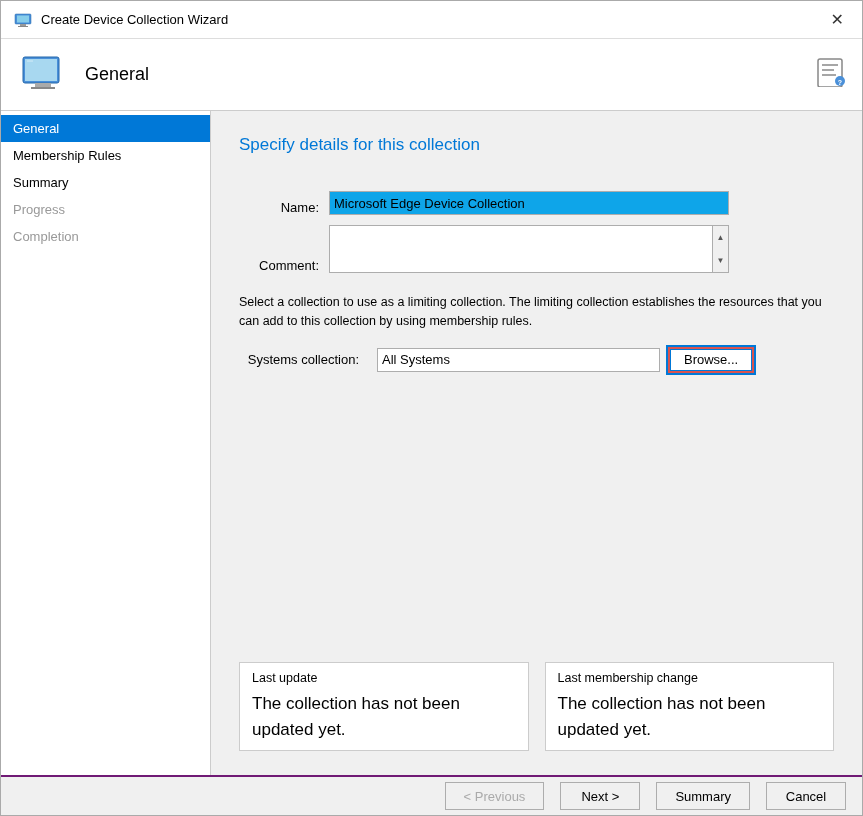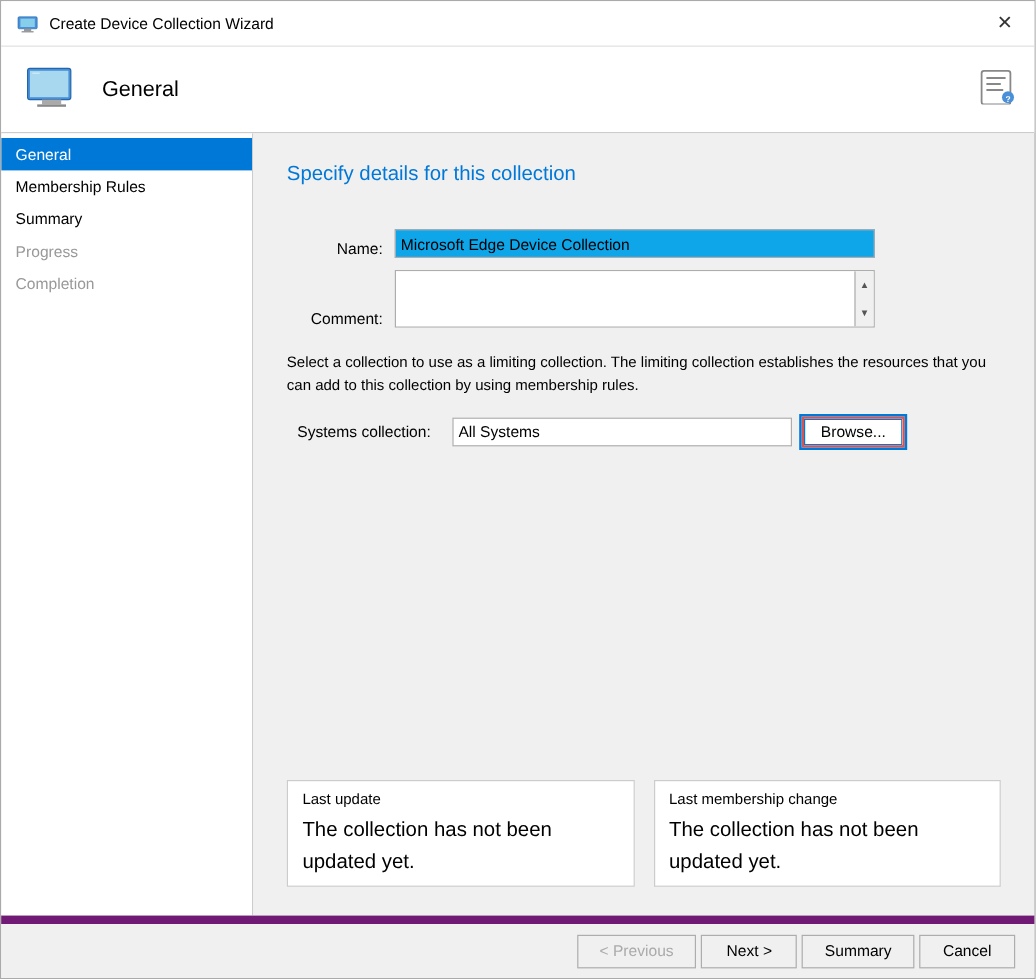--- a/index.html
+++ b/index.html
@@ -246,28 +246,28 @@
       color: #000;
       margin-bottom: 6px;
     }
     .info-box-content {
       font-size: 17px;
       color: #000;
       line-height: 1.5;
     }
 
     .footer {
-      height: 52px;
-      background: #f0f0f0;
-      border-top: 7px solid #701a75;
+      height: 40px;
+      background: #f0f0f0;
+      border-top: 2px solid #701a75;
       display: flex;
       align-items: center;
       justify-content: flex-end;
       padding: 0 16px;
-      gap: 4px;
+      gap: 16px;
       flex-shrink: 0;
     }
     .footer-btn {
       height: 28px;
       padding: 0 18px;
       background: #f0f0f0;
       border: 1px solid #adadad;
       font-size: 13px;
       cursor: pointer;
       color: #000;

